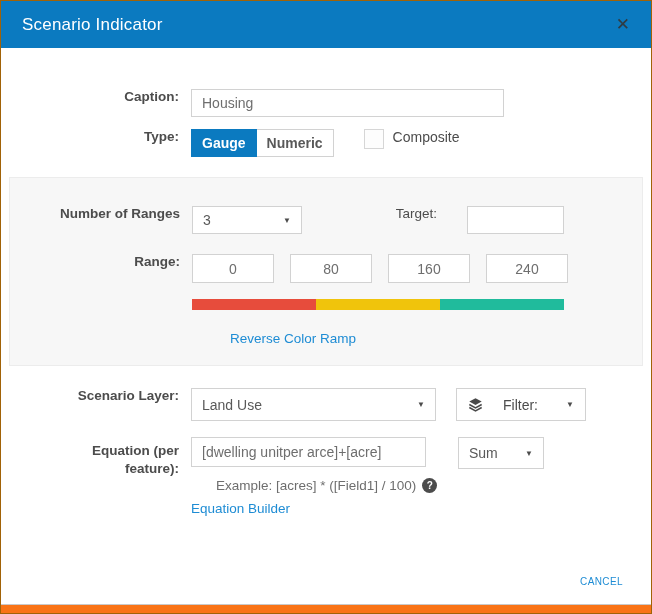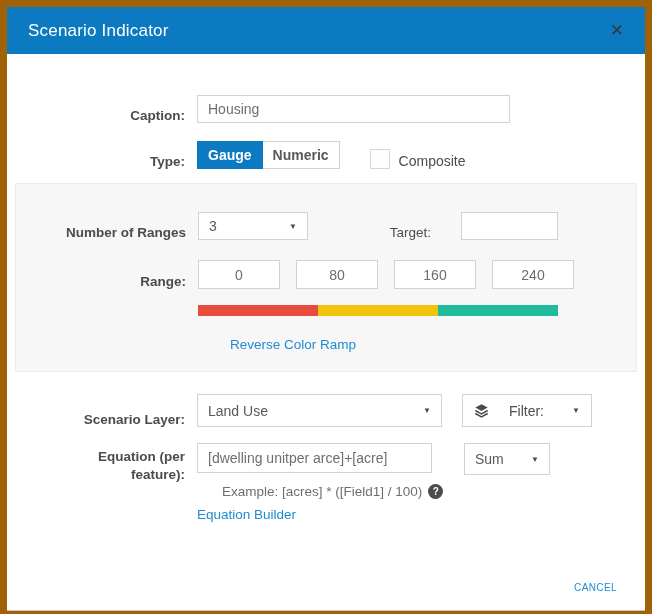--- a/index.html
+++ b/index.html
@@ -1,25 +1,25 @@
 <!DOCTYPE html>
 <html><head>
 <meta charset="utf-8">
 <style>
   * { box-sizing: border-box; margin: 0; padding: 0; }
   html,body { width:652px; height:614px; }
   body { font-family:"Liberation Sans", sans-serif; background:#e9e9e9; }
-  .frame { width:652px; height:614px; border:7px solid #a16207; background:#84cc16; }
+  .frame { width:652px; height:614px; border:1px solid #a16207; background:#f97316; }
   .dialog { background:#ffffff; height:604px; border-bottom:1px solid #c9c9c9; }
 
   .header { height:47px; background:#0b7ac0; display:flex; align-items:center; padding:0 21px; }
   .title { color:#ffffff; font-size:17px; letter-spacing:.2px; }
   .close { margin-left:auto; color:#2f3b43; font-size:17px; cursor:pointer; line-height:1; }
 
-  .row { display:flex; align-items:flex-end; }
+  .row { display:flex; align-items:flex-start; }
   .lbl { width:158px; text-align:right; margin-right:12px; font-weight:bold;
          font-size:13.5px; color:#4c4c4c; flex:none; }
 
   .input { border:1px solid #d2d2d2; background:#fff; height:28px; font-size:14px;
            color:#6e6e6e; padding:0 10px; font-family:"Liberation Sans", sans-serif; outline:none; }
 
   .caption-row { margin:41px 0 0 20px; }
   .caption-input { width:313px; }
 
   .type-row { margin:12px 0 0 20px; height:34px; }

